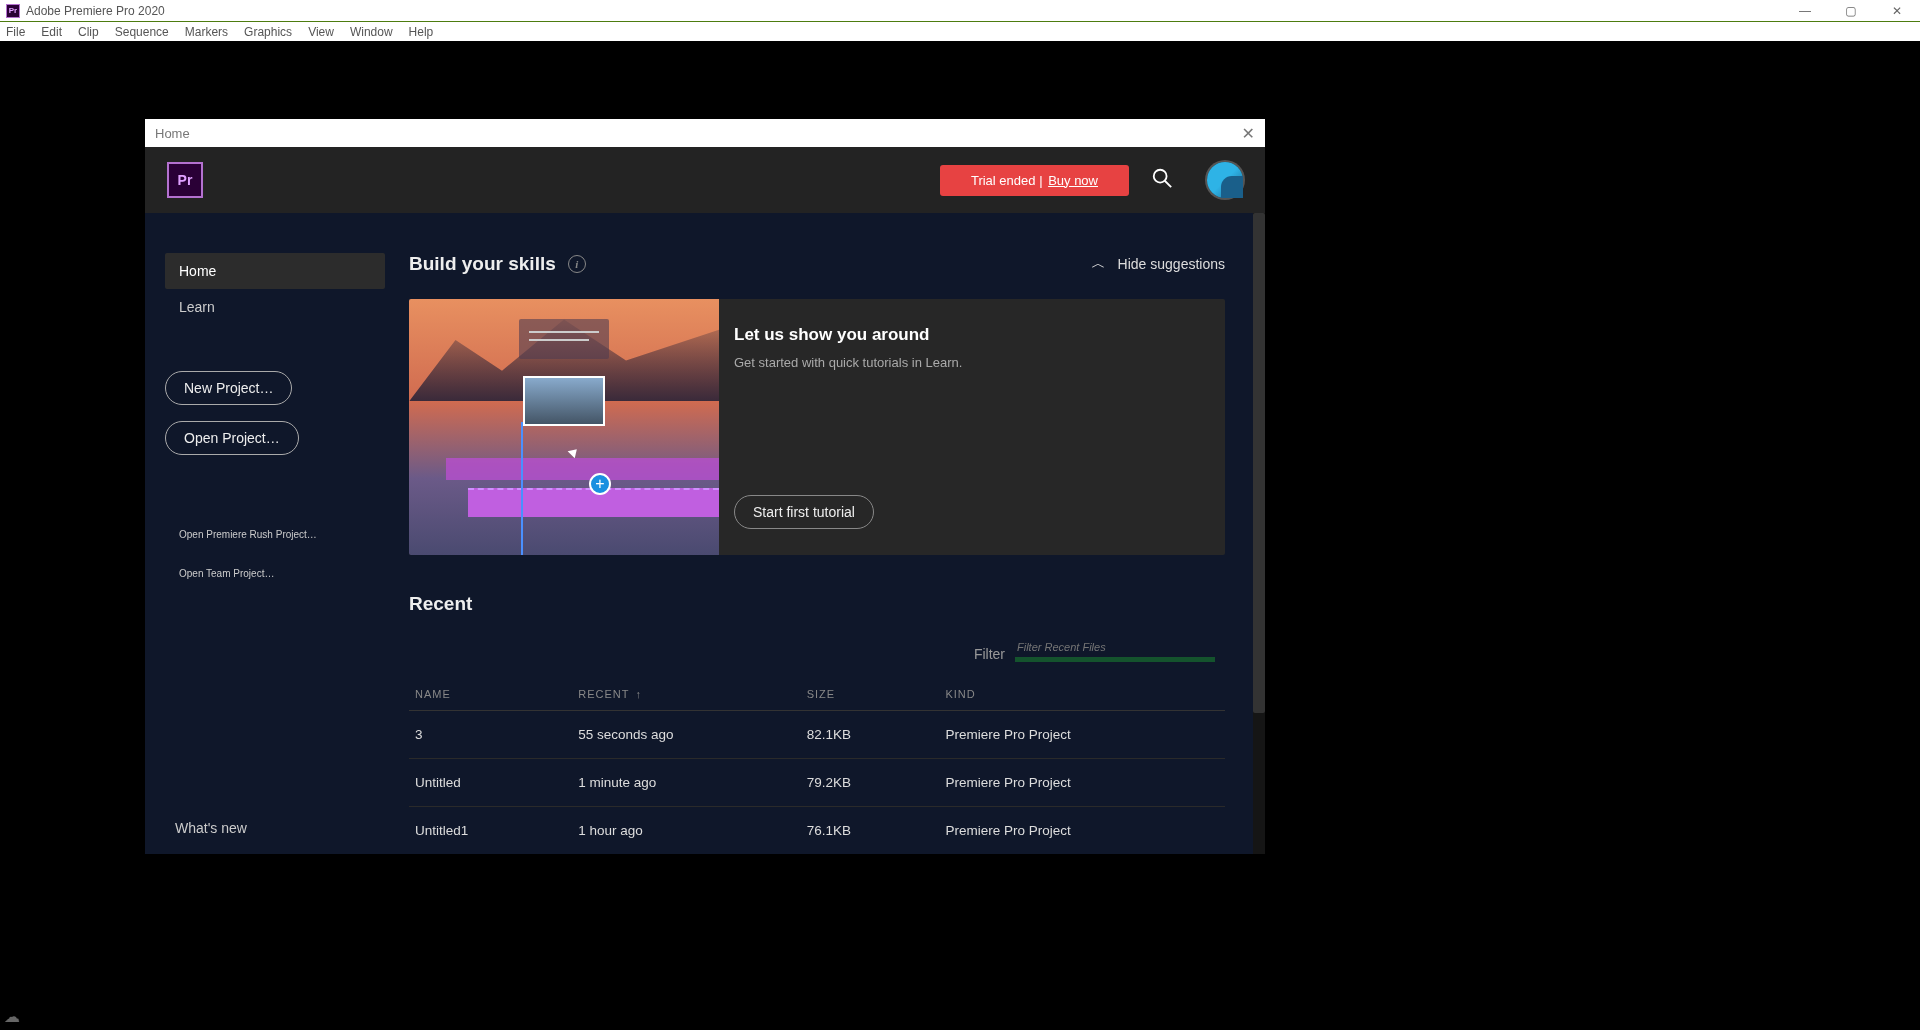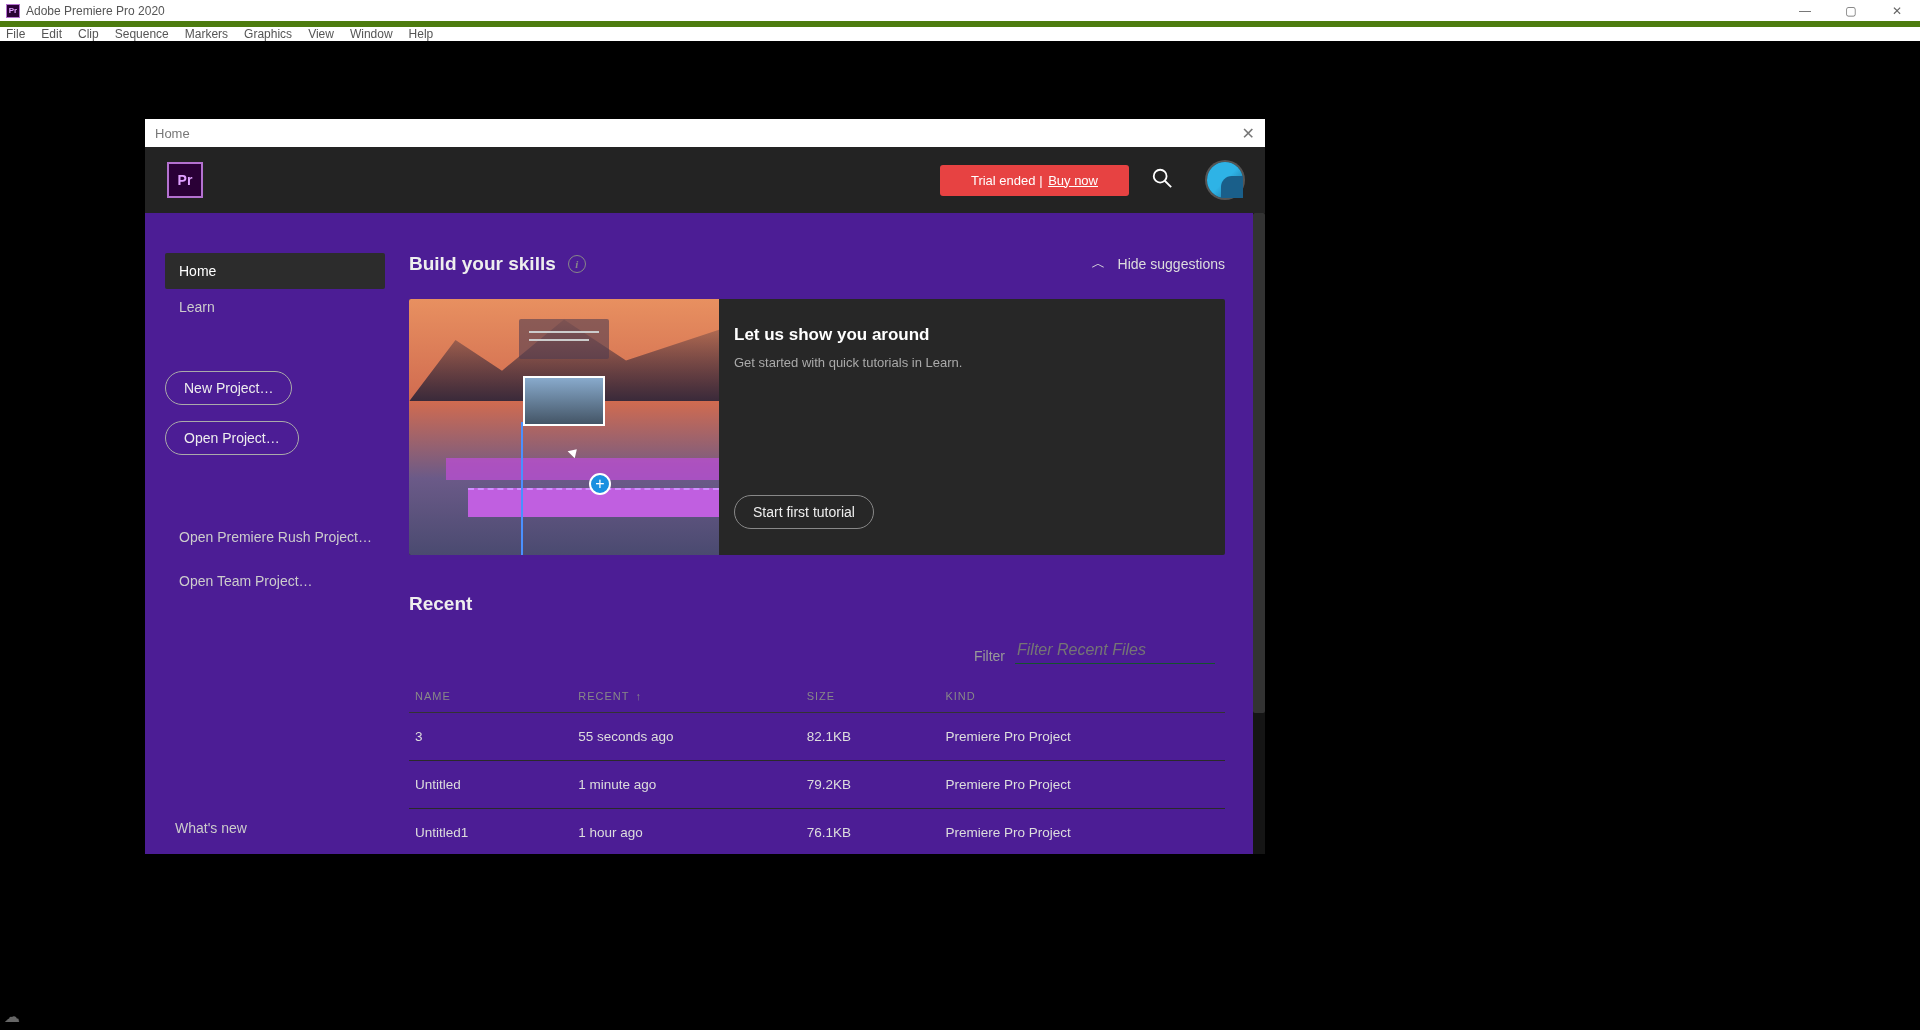--- a/index.html
+++ b/index.html
@@ -6,49 +6,49 @@
   body { width: 1920px; height: 1030px; background: #000; overflow: hidden; }
 
   
   .titlebar { height: 21px; background: #fff; display: flex; align-items: center; padding: 0 6px; }
   .titlebar .pr-icon { width: 14px; height: 14px; background: #2a0036; border: 1px solid #b471d0; display:flex; align-items:center; justify-content:center; font-size:8px; color:#e0a0ff; font-weight:bold; }
   .titlebar .title { color: #555; font-size: 12px; margin-left: 6px; }
   .window-controls { position: absolute; right: 0; top: 0; display: flex; }
   .window-controls div { width: 46px; height: 21px; display:flex; align-items:center; justify-content:center; color:#666; font-size:12px; }
 
   
-  .menubar { height: 20px; background: #fff; display: flex; align-items: center; padding: 0 6px; border-top:6px solid #4d7c0f; color:#555; font-size:12px; }
+  .menubar { height: 20px; background: #fff; display: flex; align-items: center; padding: 0 6px; border-top:1px solid #4d7c0f; color:#555; font-size:12px; }
   .menubar .item { margin-right: 16px; cursor: default; }
 
   
   .outer { position: absolute; top: 41px; left: 0; right: 0; bottom: 0; background: #000; }
 
   
-  .home-window { position: absolute; top: 78px; left: 145px; width: 1120px; height: 735px; background: #4c1d95; }
+  .home-window { position: absolute; top: 78px; left: 145px; width: 1120px; height: 735px; background: #0f172a; }
   .home-titlebar { height: 28px; background: #fff; display: flex; align-items: center; padding: 0 10px; color: #777; font-size: 13px; justify-content: space-between; }
   .home-close { font-size: 16px; color: #777; }
 
   
   .home-header { height: 66px; background: #232323; display: flex; align-items: center; padding: 0 22px; }
   .pr-logo { width: 36px; height: 36px; border: 2px solid #b471d0; background: #2a0036; display:flex; align-items:center; justify-content:center; color:#e0a0ff; font-weight:bold; font-size:14px; }
   .trial-btn { margin-left: auto; margin-right: 22px; background: #e74242; color:#fff; padding: 8px 31px; font-size: 13px; border-radius: 3px; cursor: pointer; }
   .trial-btn .buynow { text-decoration: underline; margin-left: 2px; }
   .search-icon { margin-right: 34px; cursor: pointer; }
   .search-icon svg { width: 22px; height: 22px; stroke:#fff; fill:none; stroke-width:2; }
   .avatar { width: 36px; height: 36px; border-radius: 50%; background: linear-gradient(135deg, #2eb3e6 0%, #2eb3e6 50%, #2eb3e6 50%, #1a5f8a 100%); box-shadow: 0 0 0 2px #555; cursor:pointer; position:relative; }
   .avatar::after{ content:""; position:absolute; width:60%; height:60%; background:#1a5f8a; border-radius:50% 0 0 0; right:0; bottom:0; transform:rotate(0deg);}
 
   
   .home-body { position: absolute; top: 94px; left: 0; right: 0; bottom: 0; display: flex; }
   .sidebar { width: 260px; padding: 40px 20px 0 20px; color: #ccc; }
   .nav-item { padding: 10px 14px; font-size: 14px; cursor: pointer; border-radius: 2px; }
   .nav-item.active { background: #2c2c2c; color: #fff; }
   .pill-btn { display: inline-block; border: 1.5px solid #aaa; color: #eee; border-radius: 20px; padding: 8px 18px; font-size: 14px; margin-top: 16px; cursor: pointer; }
   .side-links { margin-top: 60px; }
-  .side-link { color: #ccc; font-size: 14px; padding: 14px 0 14px 14px; cursor: pointer; }
+  .side-link { color: #ccc; font-size: 10px; padding: 14px 0 14px 14px; cursor: pointer; }
   .whatsnew { position: absolute; bottom: 18px; left: 30px; color:#ccc; font-size:14px; cursor:pointer;}
 
   .main { flex: 1; padding: 40px 40px 0 4px; color: #ccc; position: relative; overflow: hidden; }
 
   .section-title-row { display: flex; align-items: center; justify-content: space-between; margin-bottom: 24px; }
   .section-title { color: #eee; font-size: 19px; font-weight: bold; display:flex; align-items:center; }
   .info-icon { margin-left: 12px; width:18px; height:18px; border:1.5px solid #888; border-radius:50%; display:flex; align-items:center; justify-content:center; font-size:11px; color:#888; font-style: italic; font-family: serif;}
   .hide-sug { color: #ddd; font-size: 14px; cursor: pointer; display:flex; align-items:center;}
   .hide-sug .chev { margin-right: 12px; }
 
@@ -68,21 +68,21 @@
 
   .skills-text { flex: 1; padding: 26px 15px; display:flex; flex-direction:column;}
   .skills-text h3 { color: #fff; font-size: 17px; font-weight: bold; margin-bottom: 10px;}
   .skills-text p { color: #aaa; font-size: 13px; }
   .skills-text .start-btn { margin-top: auto; align-self:flex-start; border:1.5px solid #888; color:#eee; border-radius:20px; padding:8px 18px; font-size:14px; cursor:pointer;}
 
   .recent-section { margin-top: 38px; }
   .recent-title { color: #eee; font-size: 19px; font-weight: bold; margin-bottom: 22px;}
   .filter-row { display:flex; justify-content:flex-end; align-items:flex-end; margin-bottom: 16px; margin-right: 10px;}
   .filter-label { color:#999; font-size:14px; margin-right: 10px;}
-  .filter-input { background:transparent; border:none; border-bottom:1px solid #14532d; color:#aaa; font-style:italic; font-size:16px; width:200px; padding:4px 2px;}
+  .filter-input { background:transparent; border:none; border-bottom:5px solid #14532d; color:#aaa; font-style:italic; font-size:11px; width:200px; padding:4px 2px;}
 
   table.recent { width: 100%; border-collapse: collapse; color: #ddd; font-size: 13.5px;}
   table.recent th { text-align:left; color:#888; font-size:11px; letter-spacing:1px; padding: 10px 6px; border-bottom:1px solid #333; font-weight:normal;}
   table.recent td { padding: 16px 6px; border-bottom:1px solid #2a2a2a;}
   .sort-arrow { margin-left:6px;}
 
   
   .scrollbar-v { position:absolute; right:0; top:94px; bottom:0; width:12px; background:#151515;}
   .scrollbar-v .thumb { position:absolute; top:0; width:100%; height:78%; background:#333; border-radius:2px;}
 

